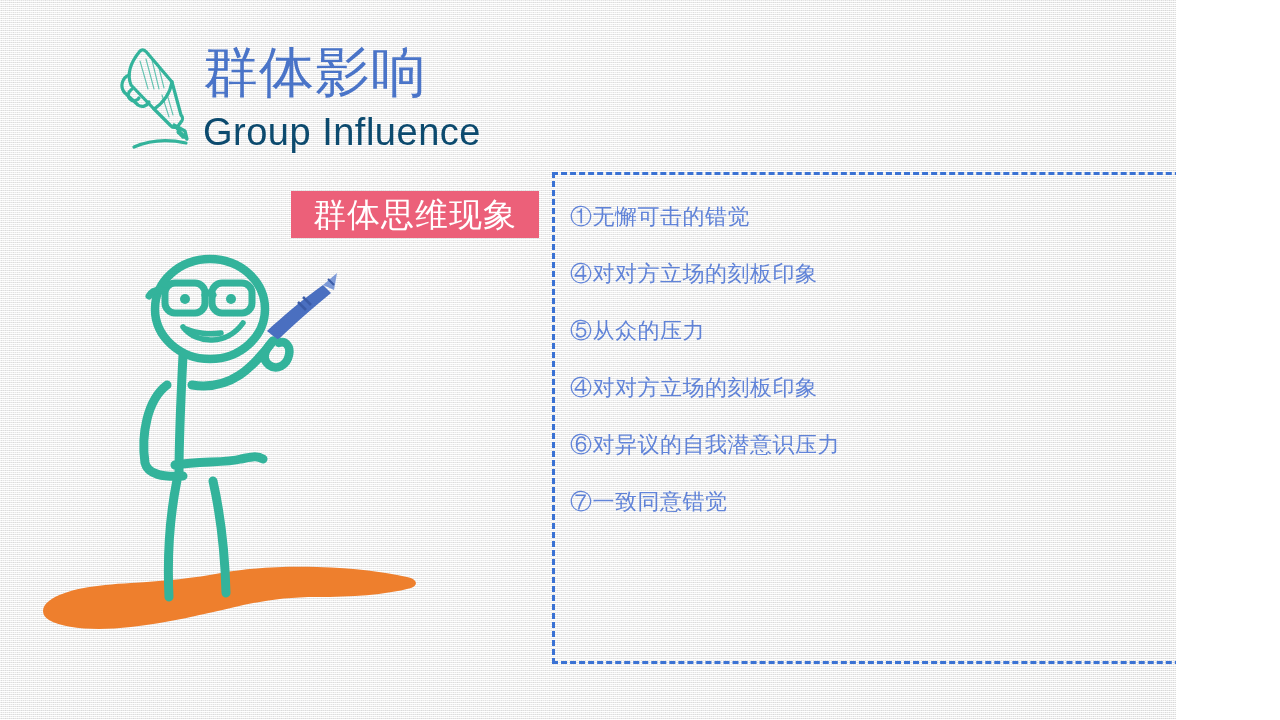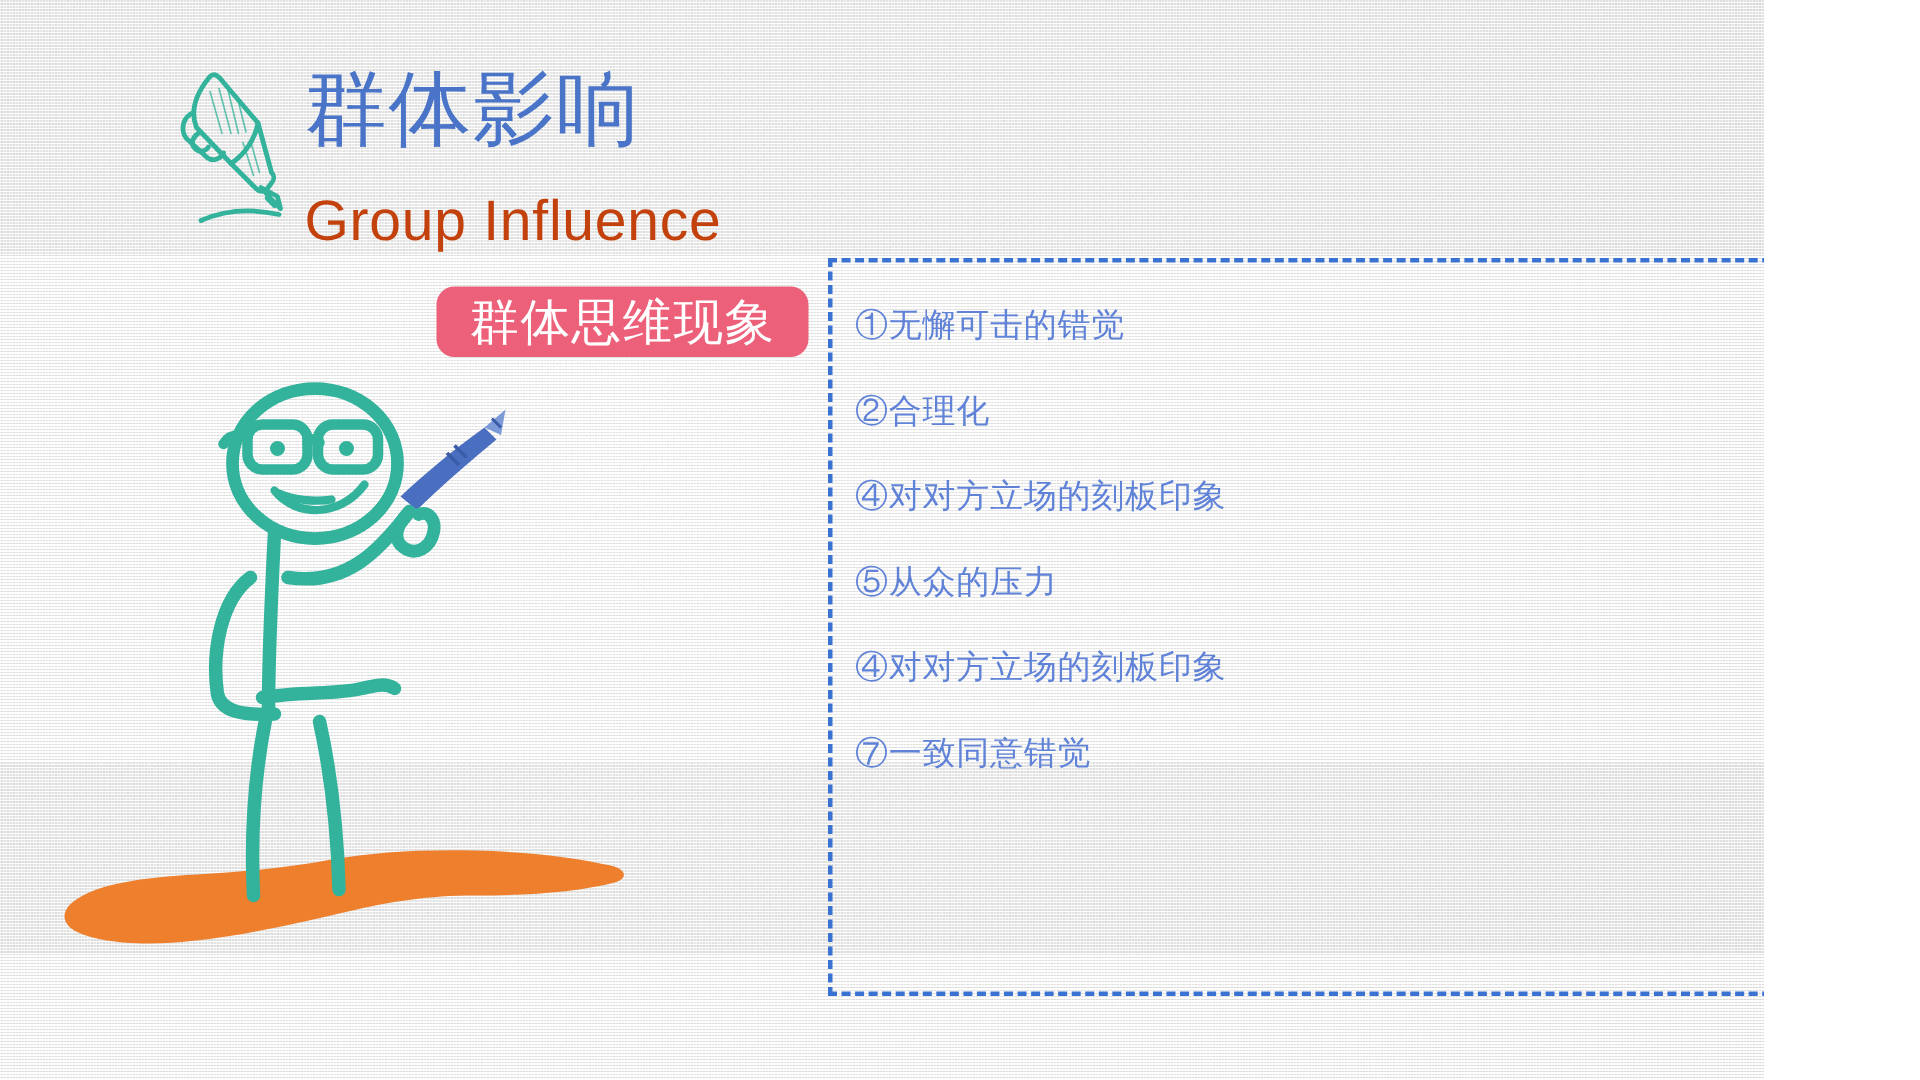--- a/index.html
+++ b/index.html
@@ -65,39 +65,38 @@
     font-size: 55px;
     line-height: 68px;
     color: #4a74c8;
     font-weight: 400;
     letter-spacing: 1px;
     white-space: nowrap;
   }
   #title-en {
     font-size: 38px;
     line-height: 48px;
-    color: #c2410c;
+    color: #0c4a6e;
     font-weight: 300;
     letter-spacing: 0.5px;
     white-space: nowrap;
-    margin-top: 18px;
+    margin-top: 2px;
   }
 
   
   #badge {
     position: absolute;
     left: 291px;
     top: 191px;
     width: 248px;
     height: 47px;
     background: #ec6079;
     display: flex;
     align-items: center;
     justify-content: center;
-    border-radius: 12px;
   }
   #badge-label {
     color: #ffffff;
     font-size: 33px;
     line-height: 33px;
     letter-spacing: 1px;
     font-weight: 400;
     white-space: nowrap;
   }
 
@@ -171,24 +170,24 @@
   </div>
 
   <div id="badge">
     <span id="badge-label">群体思维现象</span>
   </div>
 
   <div id="list-box"></div>
 
   <div id="list">
     <div class="list-item">①无懈可击的错觉</div>
-    <div class="list-item">②合理化</div>
     <div class="list-item">④对对方立场的刻板印象</div>
     <div class="list-item">⑤从众的压力</div>
     <div class="list-item">④对对方立场的刻板印象</div>
+    <div class="list-item">⑥对异议的自我潜意识压力</div>
     <div class="list-item">⑦一致同意错觉</div>
   </div>
 
   <svg id="figure" viewBox="0 0 400 400">
 
     <path d="M14 356 C30 344 60 340 96 338 C130 336 160 333 186 328
              C214 323 248 321 282 322 C320 323 350 327 372 332
              C382 334 384 340 376 343 C350 350 316 352 282 352
              C250 352 226 356 200 362 C170 369 132 378 96 382
              C62 386 30 384 14 375 C6 370 6 362 14 356 Z" fill="#ee7f2d"></path>

